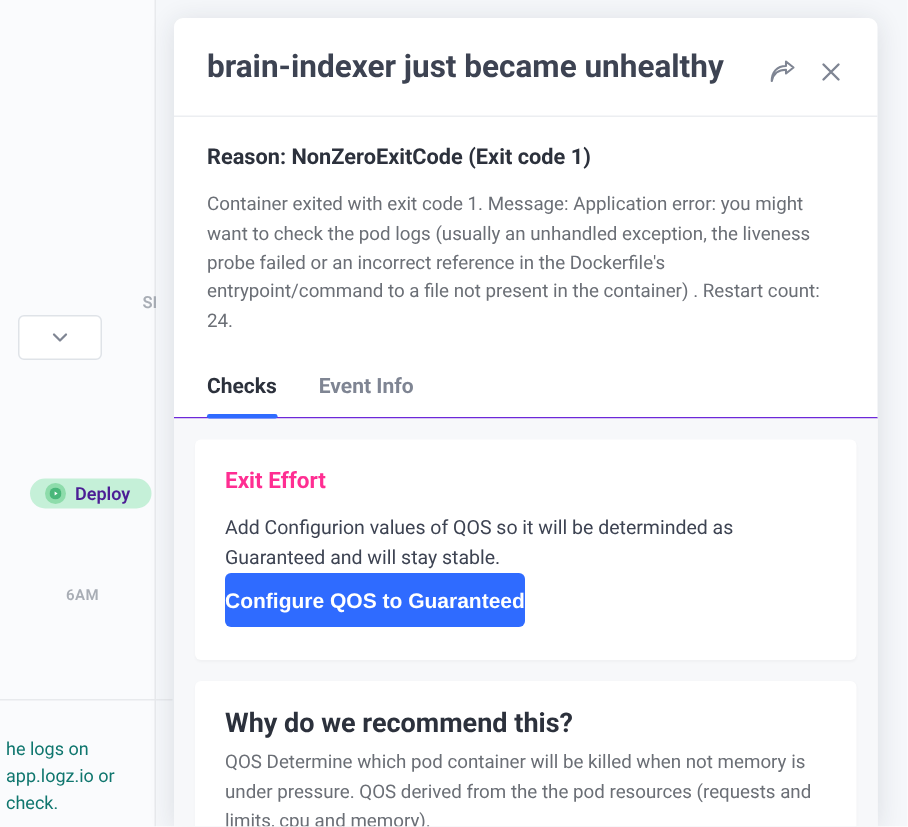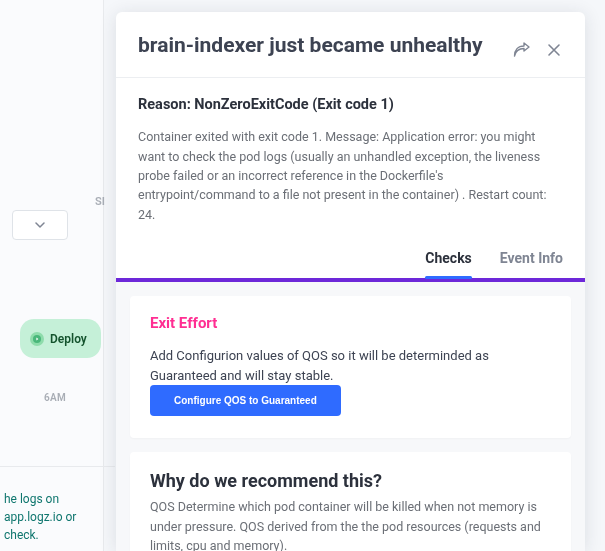--- a/index.html
+++ b/index.html
@@ -35,25 +35,25 @@
     display: flex;
     align-items: center;
     justify-content: center;
   }
   .bg-select svg { display:block; }
 
   .bg-deploy-pill {
     position: absolute;
     top: 319px;
     left: 20px;
-    height: 39px;
+    height: 20px;
     padding: 0 14px 0 10px;
     border-radius: 14px;
     background: #c5f0d8;
-    color: #14532d;
+    color: #4c1d95;
     font-size: 12px;
     font-weight: 600;
     display: flex;
     align-items: center;
     gap: 6px;
   }
   .bg-deploy-pill .dot {
     width: 14px; height: 14px; border-radius: 50%;
     background: #8edcab;
     display:flex; align-items:center; justify-content:center;
@@ -99,21 +99,21 @@
     background: #ffffff;
     border-radius: 6px 6px 0 0;
     box-shadow: 0 2px 18px rgba(30,40,60,0.12);
     display: flex;
     flex-direction: column;
   }
 
   .panel-header {
     padding: 20px 22px 18px 22px;
     display: flex;
-    align-items: flex-end;
+    align-items: center;
   }
   .panel-title {
     font-size: 21px;
     font-weight: 700;
     color: #3d4352;
     line-height: 1.3;
     flex: 1;
     padding-right: 20px;
   }
   .header-actions {
@@ -144,22 +144,21 @@
     font-size: 12.5px;
     color: #6b6f76;
     line-height: 1.55;
   }
 
   
   .tabs {
     display: flex;
     gap: 28px;
     padding: 0 22px;
-    border-bottom: 4px solid #6d28d9;
-    justify-content: flex-end;
+    border-bottom: 1px solid #6d28d9;
   }
   .tab {
     padding: 10px 0 12px 0;
     font-size: 14px;
     font-weight: 700;
     color: #7f8593;
     cursor: pointer;
     position: relative;
   }
   .tab.active { color: #2c313c; }
@@ -206,23 +205,23 @@
   }
   .rec-body {
     font-size: 13px;
     color: #3d4352;
     line-height: 1.5;
   }
   .cta-btn {
     display: inline-block;
     background: #2f6bff;
     color: #fff;
-    font-size: 10px;
+    font-size: 14px;
     font-weight: 600;
-    padding: 10px 24px;
+    padding: 10px 0;
     border-radius: 4px;
     border: none;
     cursor: pointer;
   }
 
   .why-card {
     background: #fff;
     border-radius: 4px;
     padding: 18px 20px 20px 20px;
     box-shadow: 0 1px 2px rgba(0,0,0,0.03);

